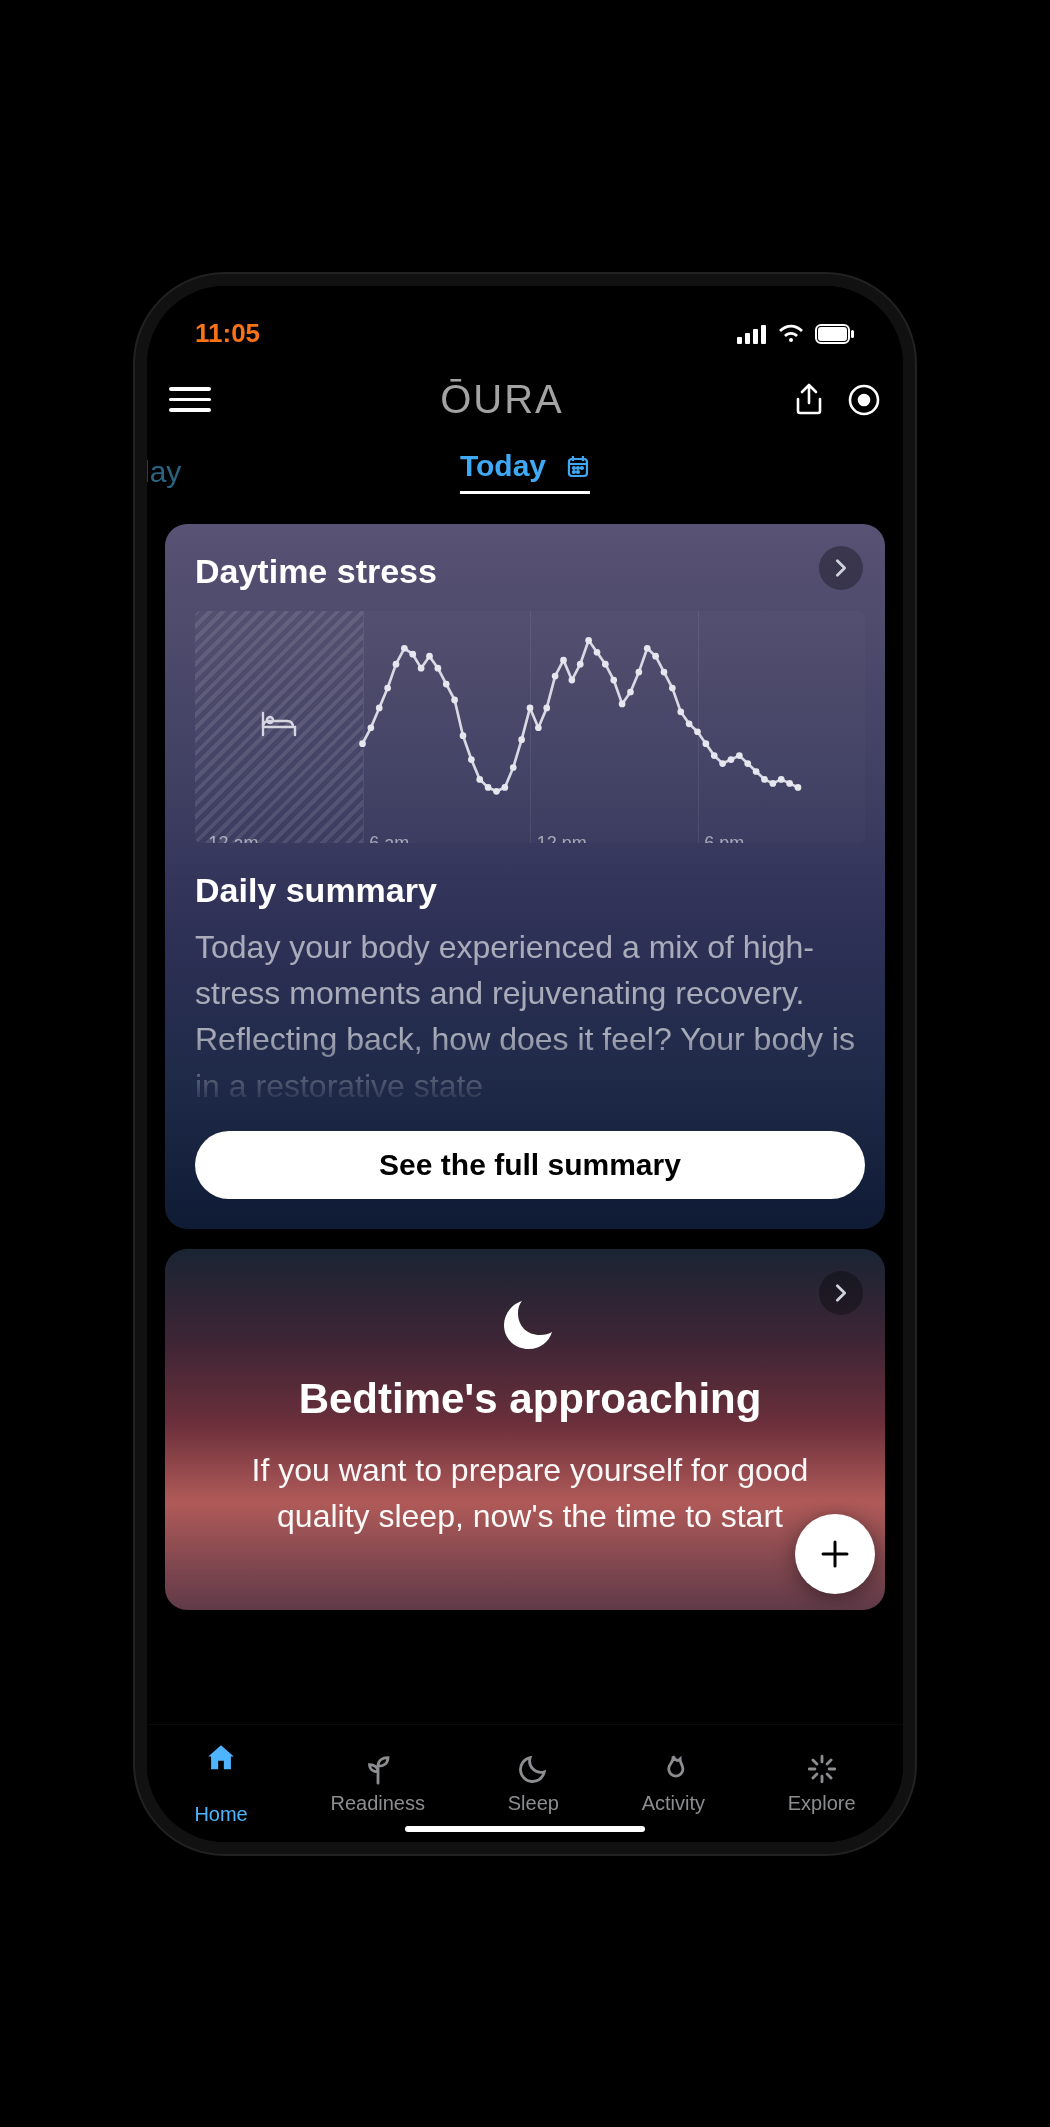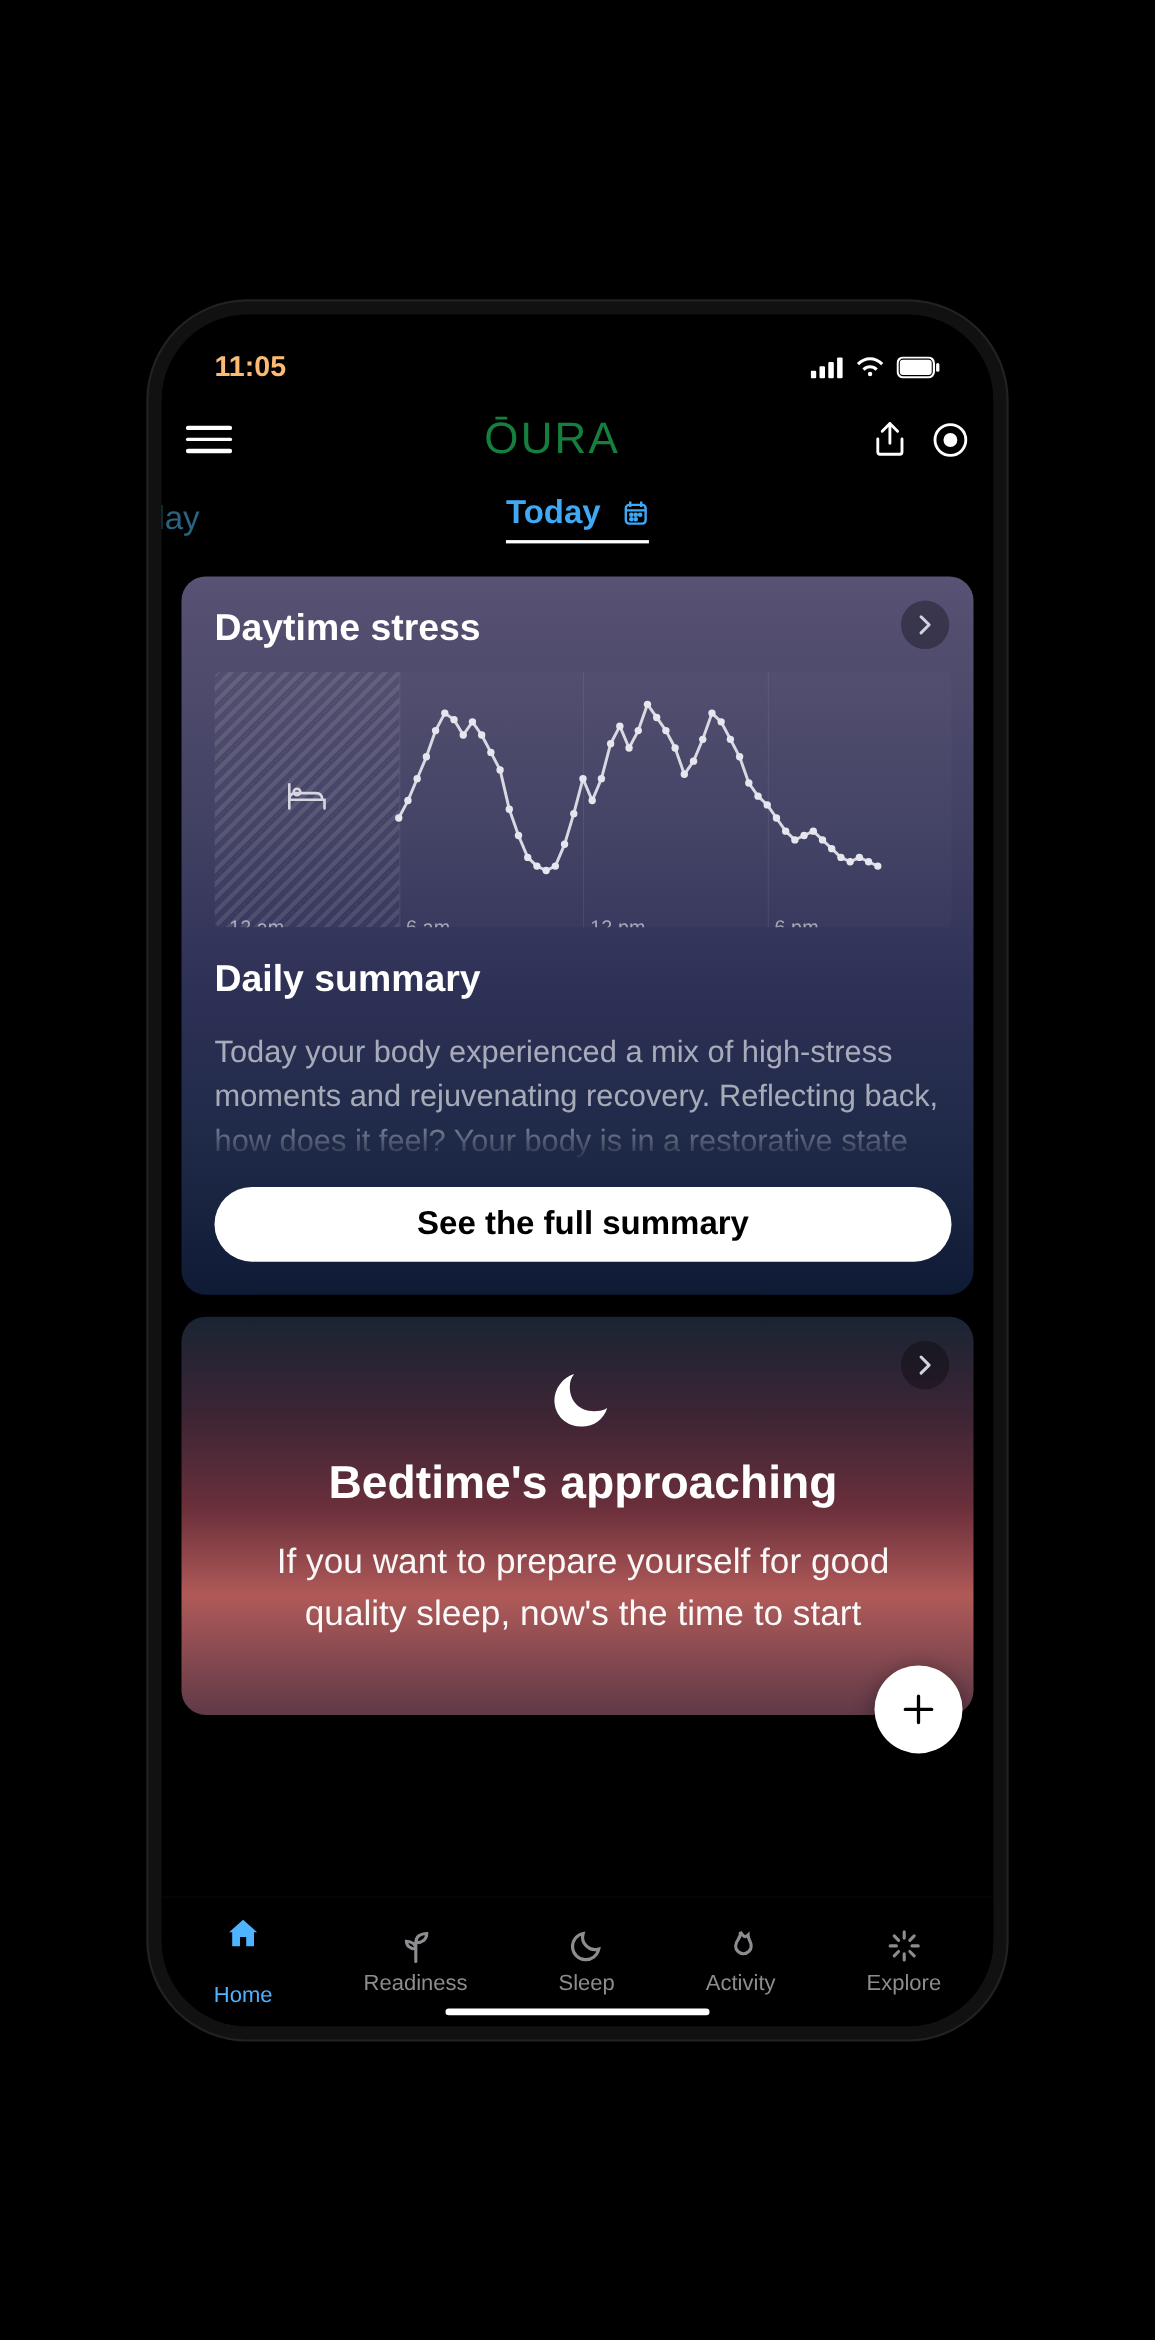--- a/index.html
+++ b/index.html
@@ -4,27 +4,27 @@
 <style>
   * { margin: 0; padding: 0; box-sizing: border-box; font-family: -apple-system, BlinkMacSystemFont, "Segoe UI", Helvetica, Arial, sans-serif; }
   body { background: #000; display: flex; justify-content: center; align-items: center; min-height: 100vh; }
   .phone-frame {
     width: 780px; height: 1580px; background: #000;
     border: 12px solid #111; border-radius: 90px; position: relative;
     overflow: hidden; box-shadow: 0 0 0 2px #222;
   }
   .screen { position: absolute; inset: 0; background: #000; display: flex; flex-direction: column; }
 
-  .status-bar { height: 60px; display: flex; justify-content: space-between; align-items: center; padding: 0 48px; margin-top: 18px; color: #fdba74; font-size: 26px; font-weight: 600; }
+  .status-bar { height: 60px; display: flex; justify-content: space-between; align-items: center; padding: 0 48px; margin-top: 18px; color: #f97316; font-size: 26px; font-weight: 600; }
   .status-right { display: flex; gap: 10px; align-items: center; }
 
   .header { height: 72px; display: flex; align-items: center; justify-content: space-between; padding: 0 22px; }
   .hamburger { display: flex; flex-direction: column; gap: 7px; width: 42px; cursor:pointer; }
   .hamburger span { height: 3.5px; background: #fff; border-radius: 2px; }
-  .logo { color: #15803d; font-size: 40px; letter-spacing: 2px; font-weight: 500; position: relative; }
+  .logo { color: #a3a3a3; font-size: 40px; letter-spacing: 2px; font-weight: 500; position: relative; }
   .header-right { display: flex; gap: 22px; align-items:center; }
 
   .day-tabs { height: 56px; display:flex; align-items:center; position:relative; margin-top:8px; }
   .day-prev { color:#2f6f8e; font-size:30px; font-weight:500; margin-left:0; transform:translateX(-24px); opacity:0.9; }
   .day-current { position:absolute; left:50%; transform:translateX(-50%); color:#3fa9f5; font-size:30px; font-weight:700; display:flex; align-items:center; gap:20px; padding-bottom:8px; border-bottom:3px solid #ffffff; }
 
   .content { flex:1; overflow:hidden; padding: 24px 18px 0 18px; position:relative; }
 
   .card { border-radius: 22px; padding: 28px 20px 30px 30px; margin-bottom: 20px; position:relative; }
   .card-stress { background: linear-gradient(180deg,#585274 0%,#414163 35%,#303258 55%,#1e2947 80%,#0f1b35 100%); }
@@ -37,21 +37,21 @@
   .chart-seg.sleep {
     background: repeating-linear-gradient(135deg, rgba(255,255,255,0.10) 0 4px, transparent 4px 9px);
   }
   .bed-icon { position:absolute; top:50%; left:50%; transform:translate(-50%,-60%); }
   .x-labels { position:absolute; bottom:10px; left:0; right:0; display:flex; }
   .x-label { color: rgba(255,255,255,0.55); font-size:18px; font-weight:500; position:absolute; }
   .chart-svg { position:absolute; inset:0; }
 
   .summary-title { color:#fff; font-size:34px; font-weight:700; margin-top:28px; }
   .summary-time { color:#fff; font-size:26px; font-weight:600; margin-top:16px; }
-  .summary-body { color: rgba(255,255,255,0.60); font-size:28px; line-height:1.45; margin-top:26px; max-height: 188px; overflow:hidden;
+  .summary-body { color: rgba(255,255,255,0.60); font-size:32px; line-height:1.45; margin-top:14px; max-height: 188px; overflow:hidden;
     -webkit-mask-image: linear-gradient(180deg,#000 60%, transparent 100%);
             mask-image: linear-gradient(180deg,#000 60%, transparent 100%);
   }
   .summary-btn { margin-top:22px; background:#fff; color:#000; width:100%; border:none; border-radius:36px; height:68px; font-size:30px; font-weight:700; }
 
   .card-bed { background: linear-gradient(180deg,#1a2433 0%, #3d2535 25%, #6a2f3b 48%, #b05a58 70%, #5f3a48 100%);
     text-align:center; color:#fff; padding-top:40px; padding-bottom:70px; }
   .bed-subtitle { font-size:32px; line-height:1.45; margin-top:24px; opacity:0.96; padding:0 12px; }
   .bed-title { font-size:42px; font-weight:700; margin-top:22px; }
 

